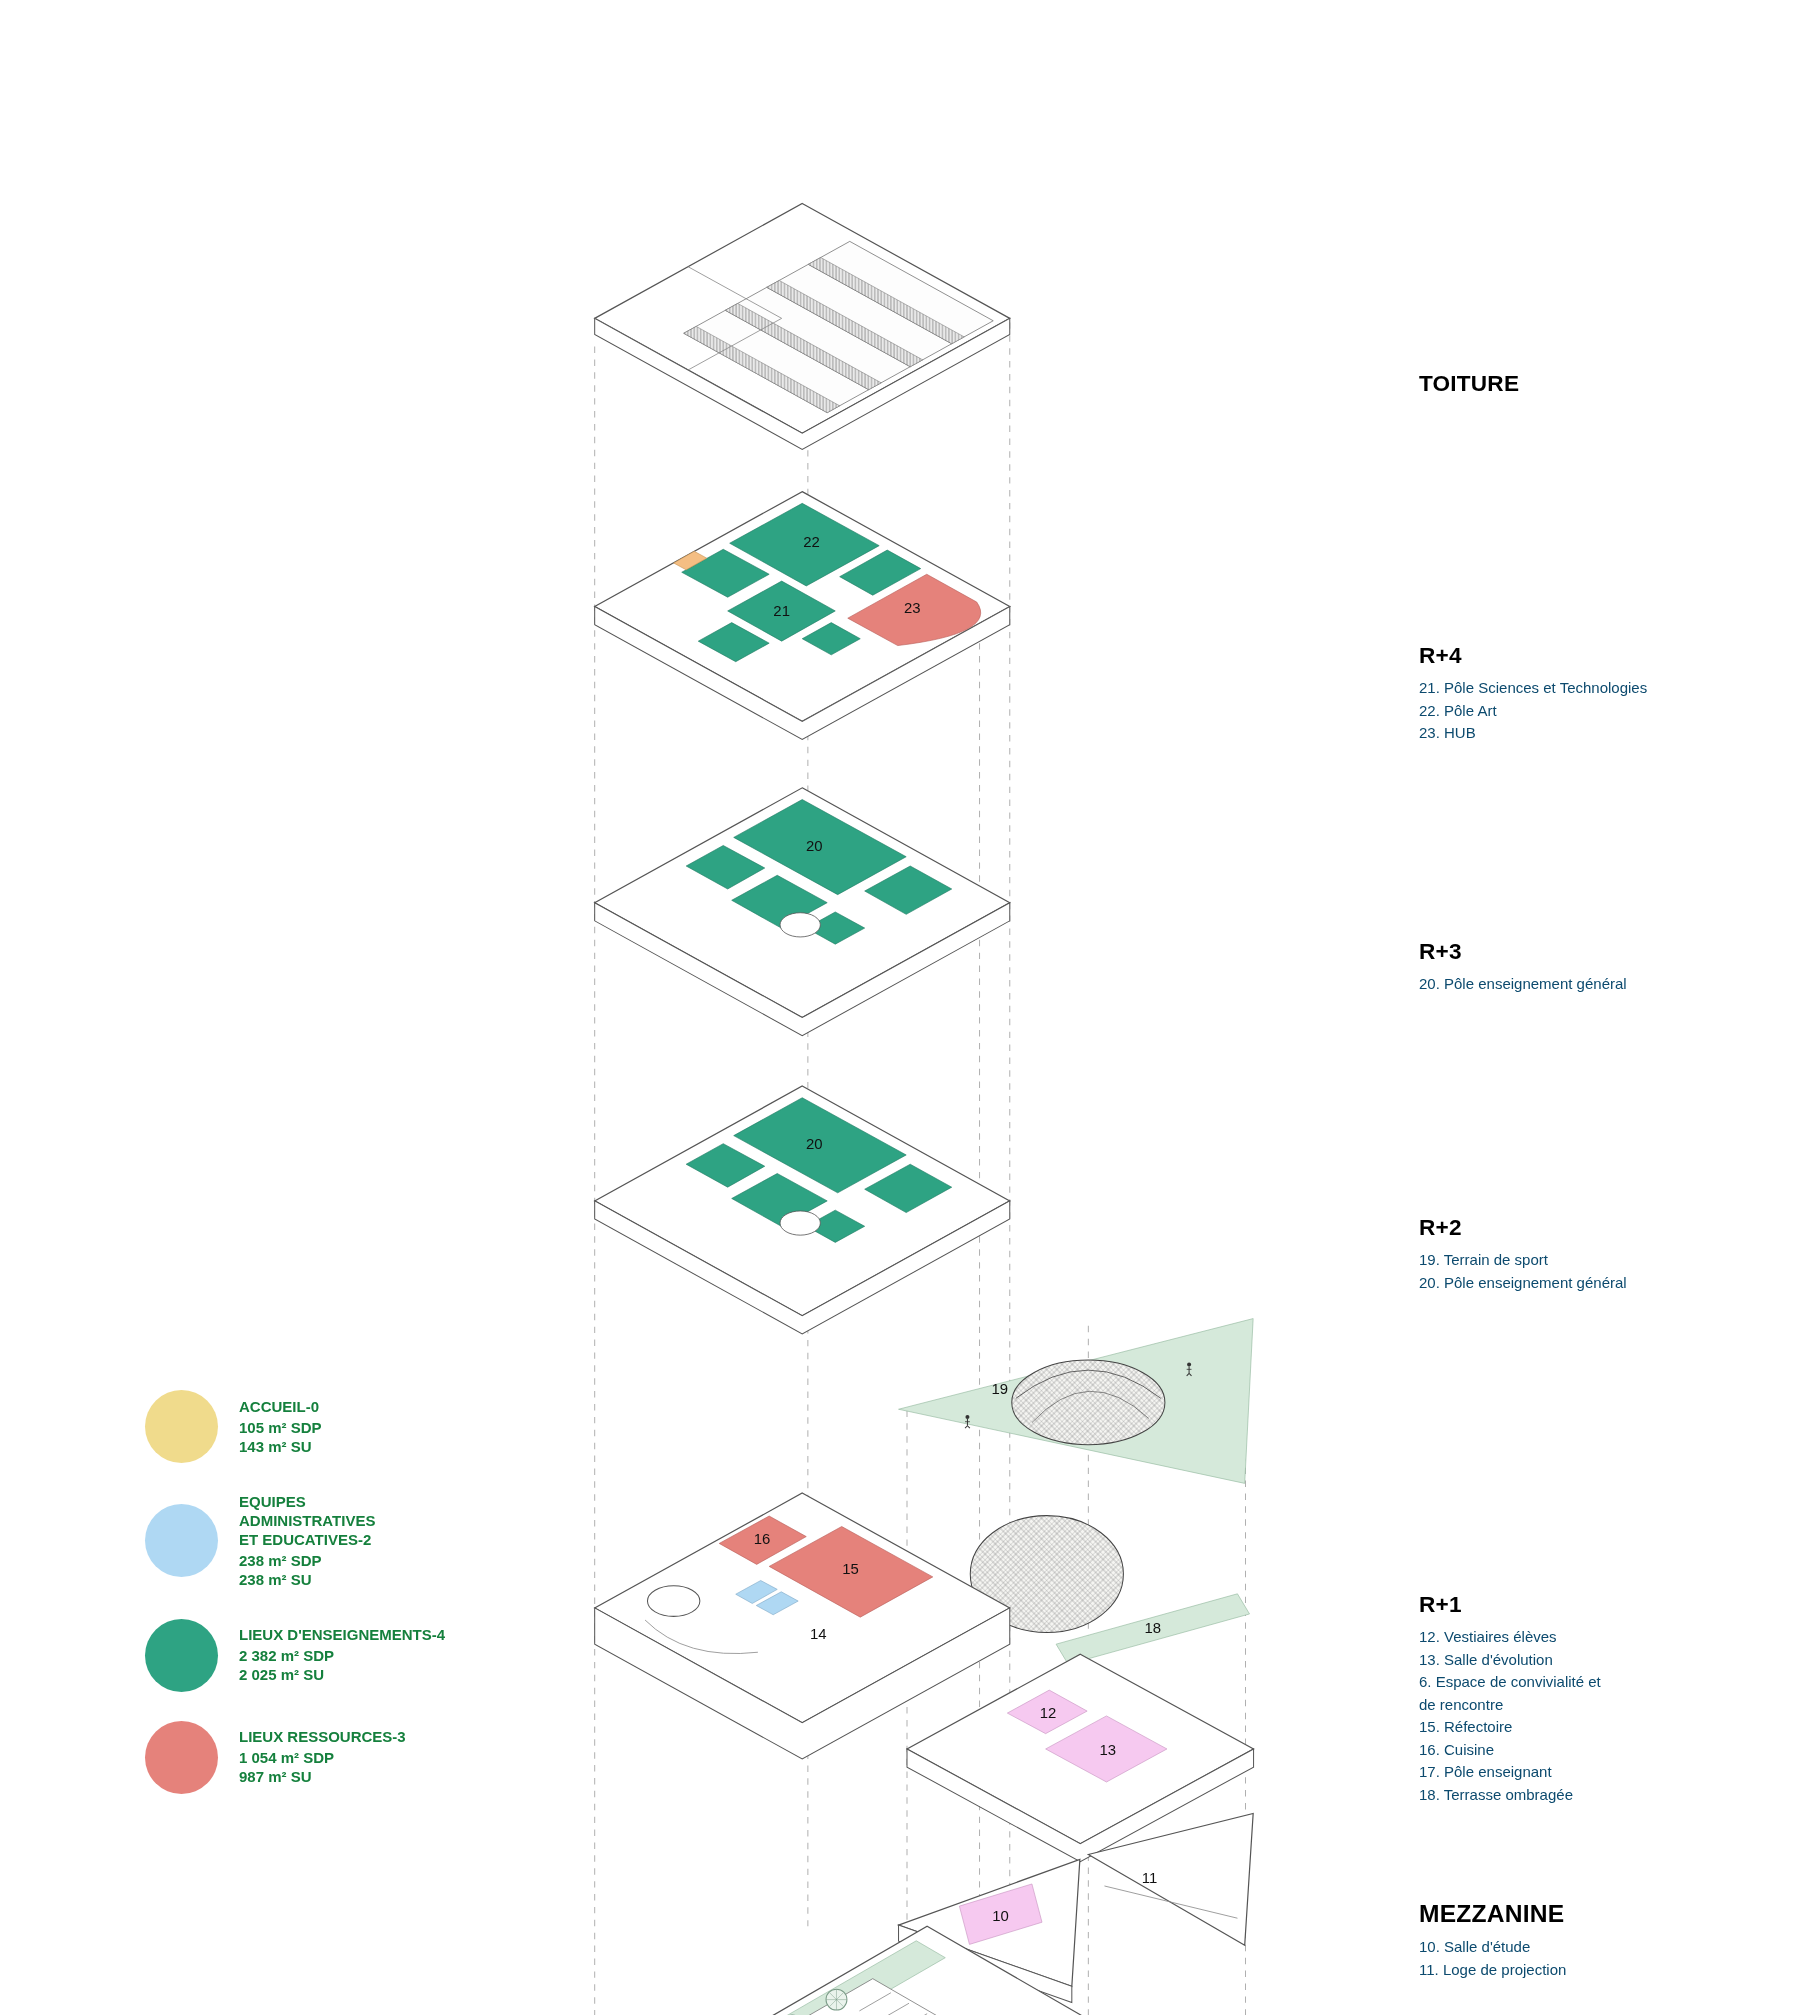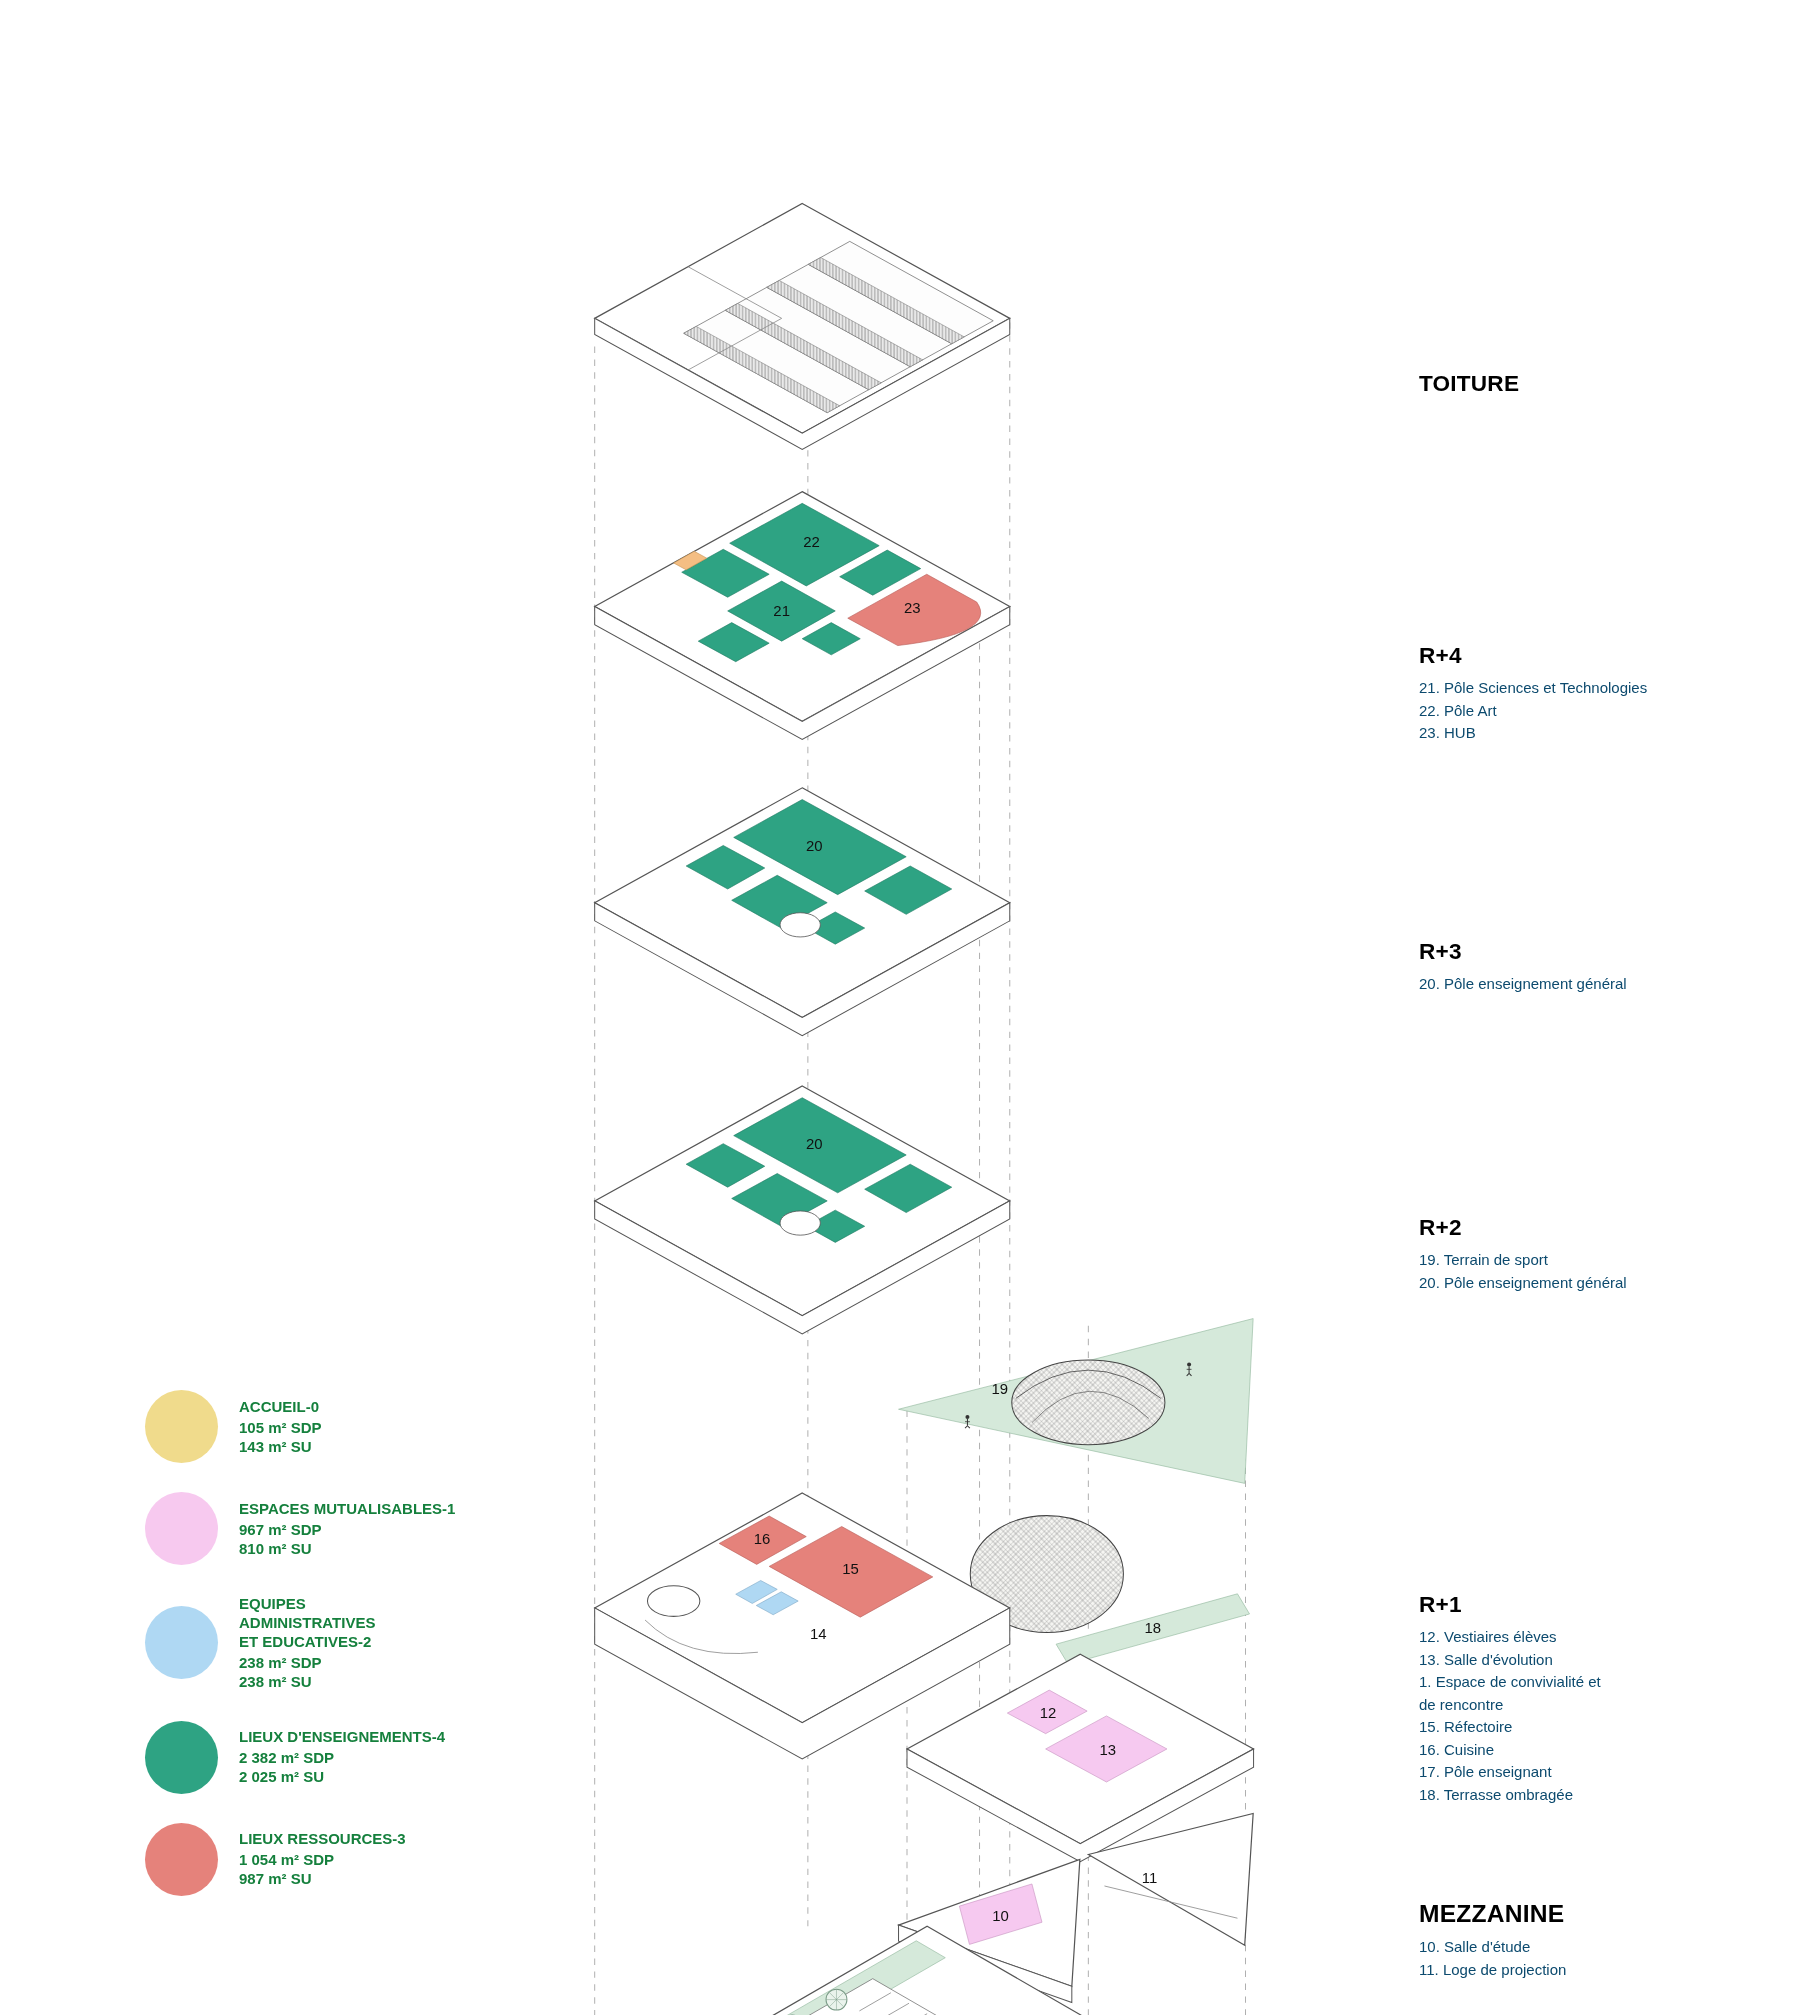--- a/index.html
+++ b/index.html
@@ -247,28 +247,20 @@
   </g>
 </svg>
 
 <div class="legend">
   <div class="legend-item">
     <span class="legend-dot" style="background: rgb(240, 219, 140);"></span>
     <div class="legend-text">
       <div class="legend-name">ACCUEIL-0</div>
       <div class="legend-line">105 m² SDP</div>
       <div class="legend-line">143 m² SU</div>
-    </div>
-  </div>
-  <div class="legend-item">
-    <span class="legend-dot" style="background: rgb(247, 201, 239);"></span>
-    <div class="legend-text">
-      <div class="legend-name">ESPACES MUTUALISABLES-1</div>
-      <div class="legend-line">967 m² SDP</div>
-      <div class="legend-line">810 m² SU</div>
     </div>
   </div>
   <div class="legend-item">
     <span class="legend-dot" style="background: rgb(175, 216, 243);"></span>
     <div class="legend-text">
       <div class="legend-name">EQUIPES
 ADMINISTRATIVES
 ET EDUCATIVES-2</div>
       <div class="legend-line">238 m² SDP</div>
       <div class="legend-line">238 m² SU</div>
@@ -312,21 +304,21 @@
 <div class="level-label" style="top:1215px">
   <h2>R+2</h2>
   <div class="level-item">19. Terrain de sport</div>
   <div class="level-item">20. Pôle enseignement général</div>
 </div>
 
 <div class="level-label" style="top:1592px">
   <h2>R+1</h2>
   <div class="level-item">12. Vestiaires élèves</div>
   <div class="level-item">13. Salle d'évolution</div>
-  <div class="level-item">1. Espace de convivialité et
+  <div class="level-item">6. Espace de convivialité et
 de rencontre</div>
   <div class="level-item">15. Réfectoire</div>
   <div class="level-item">16. Cuisine</div>
   <div class="level-item">17. Pôle enseignant</div>
   <div class="level-item">18. Terrasse ombragée</div>
 </div>
 
 <div class="level-label big" style="top:1900px">
   <h2>MEZZANINE</h2>
   <div class="level-item">10. Salle d'étude</div>

